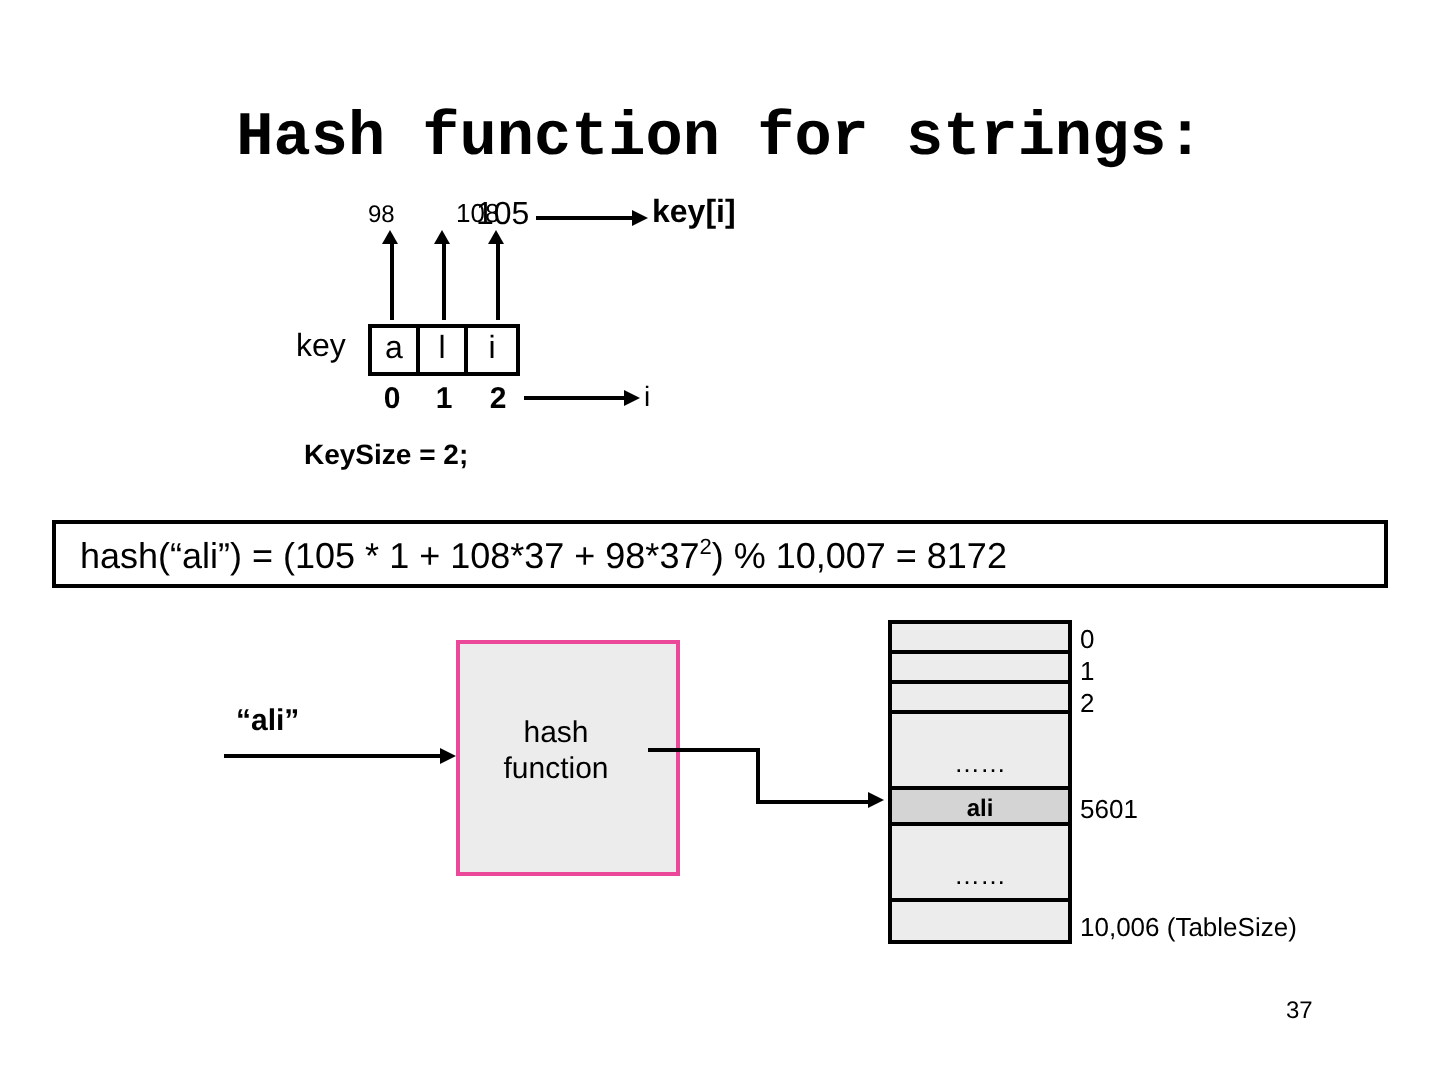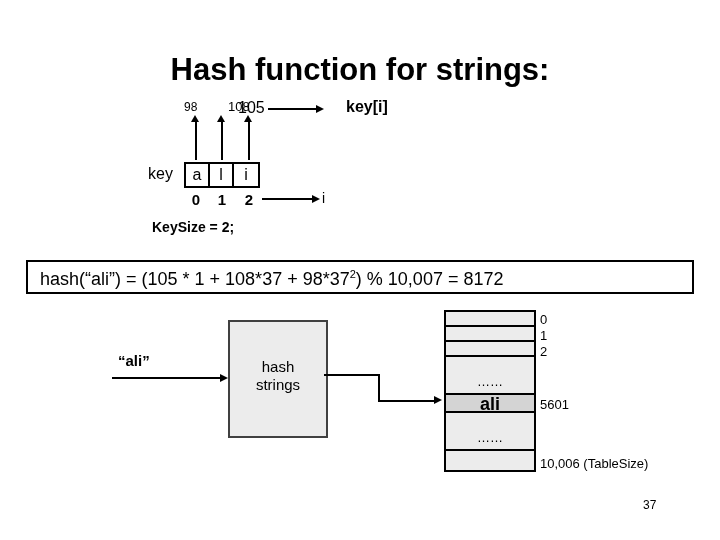--- a/index.html
+++ b/index.html
@@ -17,21 +17,21 @@
     color: #000000;
   }
 
   
   #title {
     position: absolute;
     left: 0;
     top: 52px;
     width: 720px;
     text-align: center;
-    font-family: Liberation Sans, sans-serif;
+    font-family: Liberation Mono, monospace;
     font-weight: bold;
     font-size: 31px;
     letter-spacing: 0px;
     white-space: nowrap;
   }
 
   
   .lbl { position: absolute; white-space: nowrap; line-height: 1; }
   .vline { position: absolute; background: #000; width: 2px; }
   .hline { position: absolute; background: #000; height: 2px; }
@@ -123,23 +123,23 @@
     white-space: nowrap;
     line-height: 20px;
   }
   #formula sup { font-size: 11px; vertical-align: super; }
 
   
   #hashbox {
     position: absolute;
     left: 228px;
     top: 320px;
-    width: 100px;
+    width: 112px;
     height: 118px;
-    border: 2px solid #404040;
+    border: 2px solid #ec4899;
     background: #ececec;
     box-sizing: border-box;
   }
   #hashlabel {
     position: absolute;
     left: 0;
     top: 36px;
     width: 96px;
     text-align: center;
     font-size: 15px;
@@ -174,21 +174,21 @@
     position: relative;
   }
   #table .row:last-child { border-bottom: none; }
   #table .row.h15 { height: 15px; line-height: 15px; }
   #table .row.h38 { height: 38px; line-height: 50px; }
   #table .row.hit {
     height: 18px;
     line-height: 18px;
     background: #d4d4d4;
     font-weight: bold;
-    font-size: 18px;
+    font-size: 12px;
   }
   #table .row.h20 { height: 19px; line-height: 19px; }
 
   .rowlabel {
     position: absolute;
     left: 540px;
     font-size: 13px;
     white-space: nowrap;
     line-height: 1;
   }
@@ -216,21 +216,21 @@
   <div class="ah-up" style="left:191px; top:115px;"></div>
 
   <div class="vline" style="left:221px; top:120px; height:40px;"></div>
   <div class="ah-up" style="left:217px; top:115px;"></div>
 
   <div class="vline" style="left:248px; top:120px; height:40px;"></div>
   <div class="ah-up" style="left:244px; top:115px;"></div>
 
   <div class="hline" style="left:268px; top:108px; width:50px;"></div>
   <div class="ah-right" style="left:316px; top:105px;"></div>
-  <div class="lbl" style="left:326px; top:99px; font-size:16px; font-weight:bold;margin-left:20px;">key[i]</div>
+  <div class="lbl" style="left:326px; top:99px; font-size:16px; font-weight:bold;">key[i]</div>
 
   <div id="keyword">key</div>
 
   <div id="keyboxes">
     <div class="cell">a</div>
     <div class="cell">l</div>
     <div class="cell">i</div>
   </div>
 
   <div class="idxnum" style="left:184px; top:192px;">0</div>
@@ -248,21 +248,21 @@
   </div>
 
   <div id="alilabel">“ali”</div>
 
   <div class="hline" style="left:112px; top:377px; width:110px;"></div>
   <div class="ah-right" style="left:220px; top:374px;"></div>
 
   <div id="hashbox">
     <div id="hashlabel">
       <div>hash</div>
-      <div>strings</div>
+      <div>function</div>
     </div>
   </div>
 
   <div class="hline" style="left:324px; top:374px; width:56px;"></div>
   <div class="vline" style="left:378px; top:374px; height:28px;"></div>
   <div class="hline" style="left:378px; top:400px; width:60px;"></div>
   <div class="ah-right" style="left:434px; top:396px;"></div>
 
   <div id="table">
     <div class="row h15"></div>

